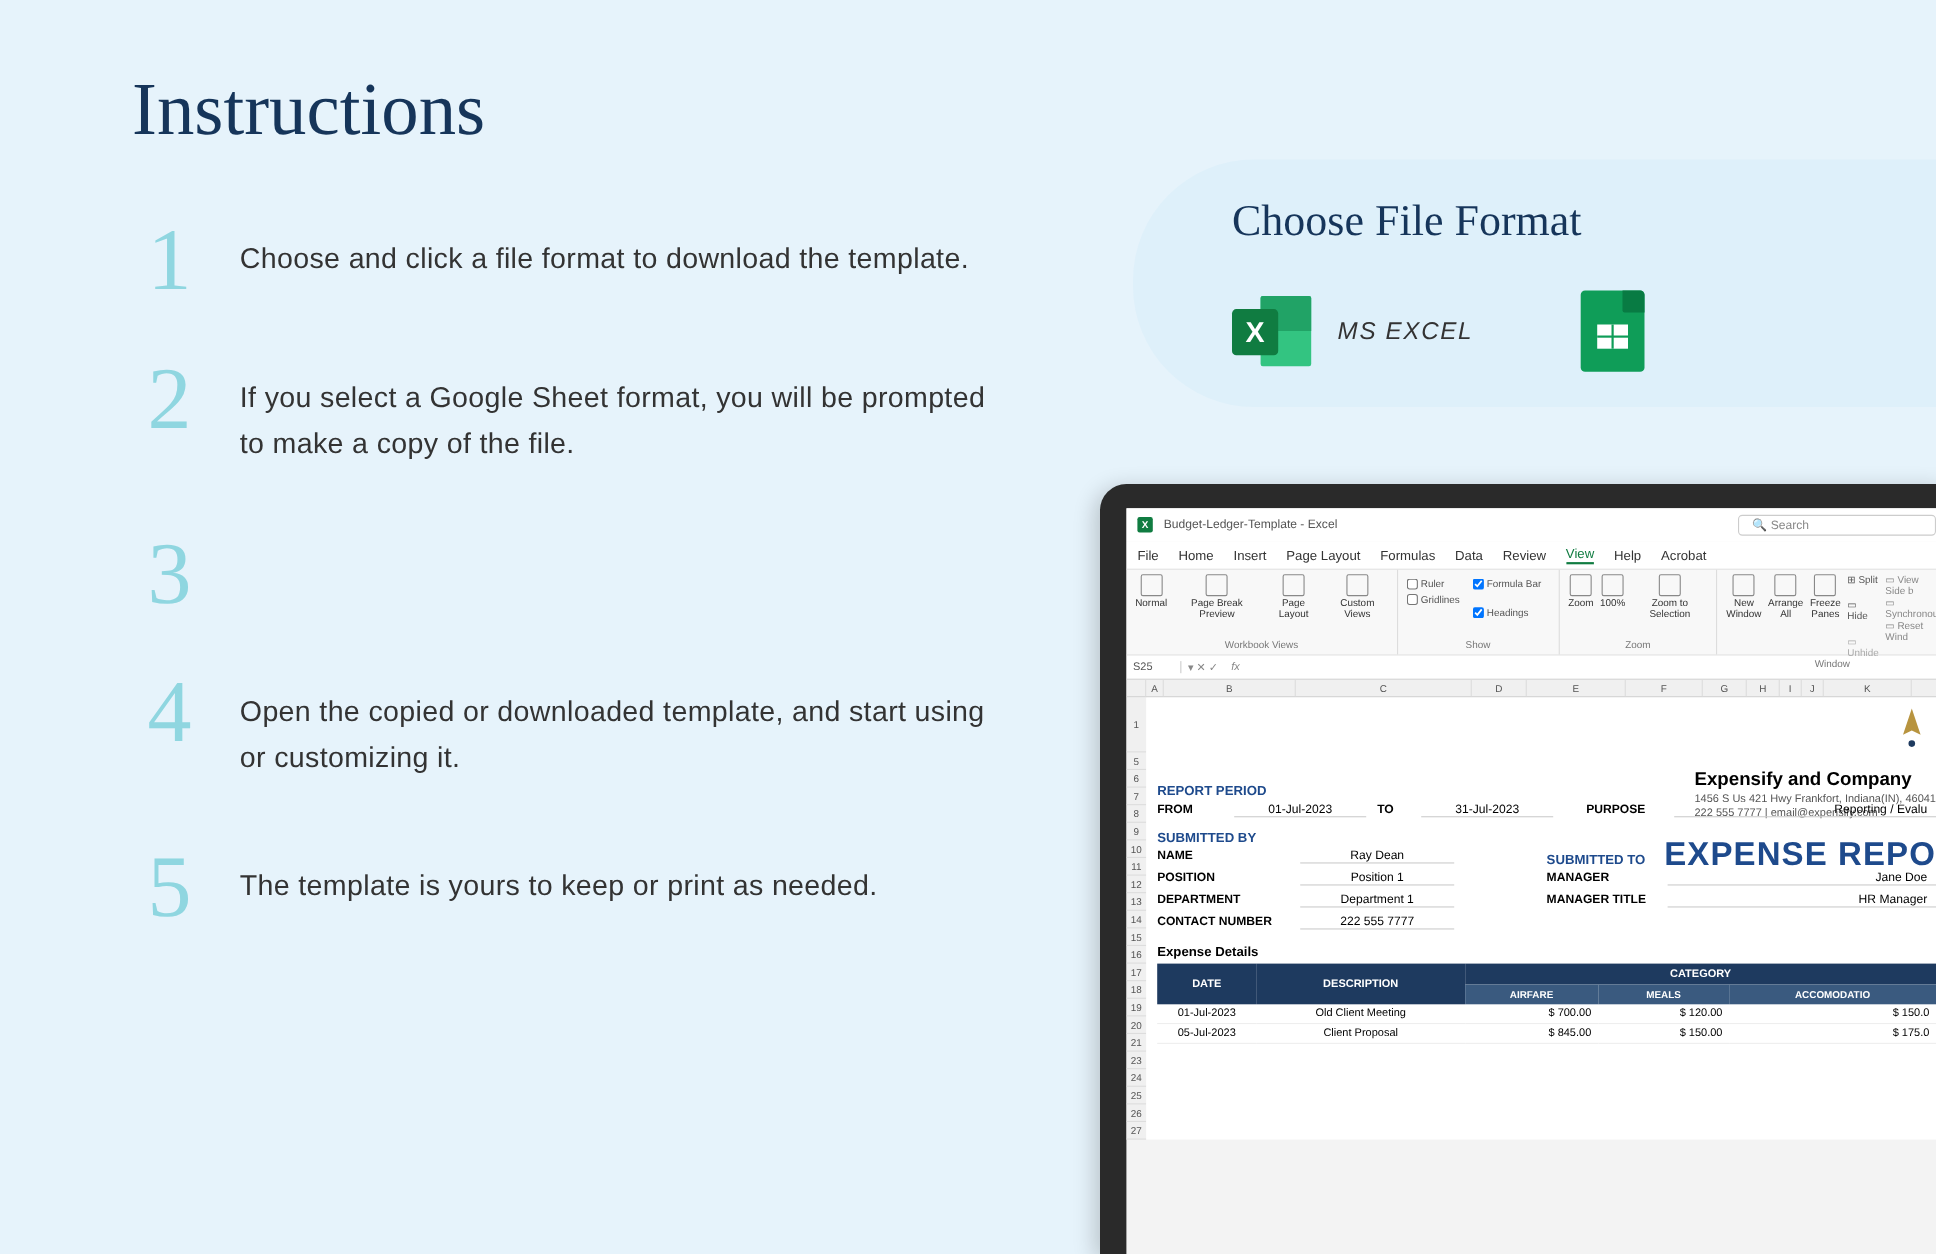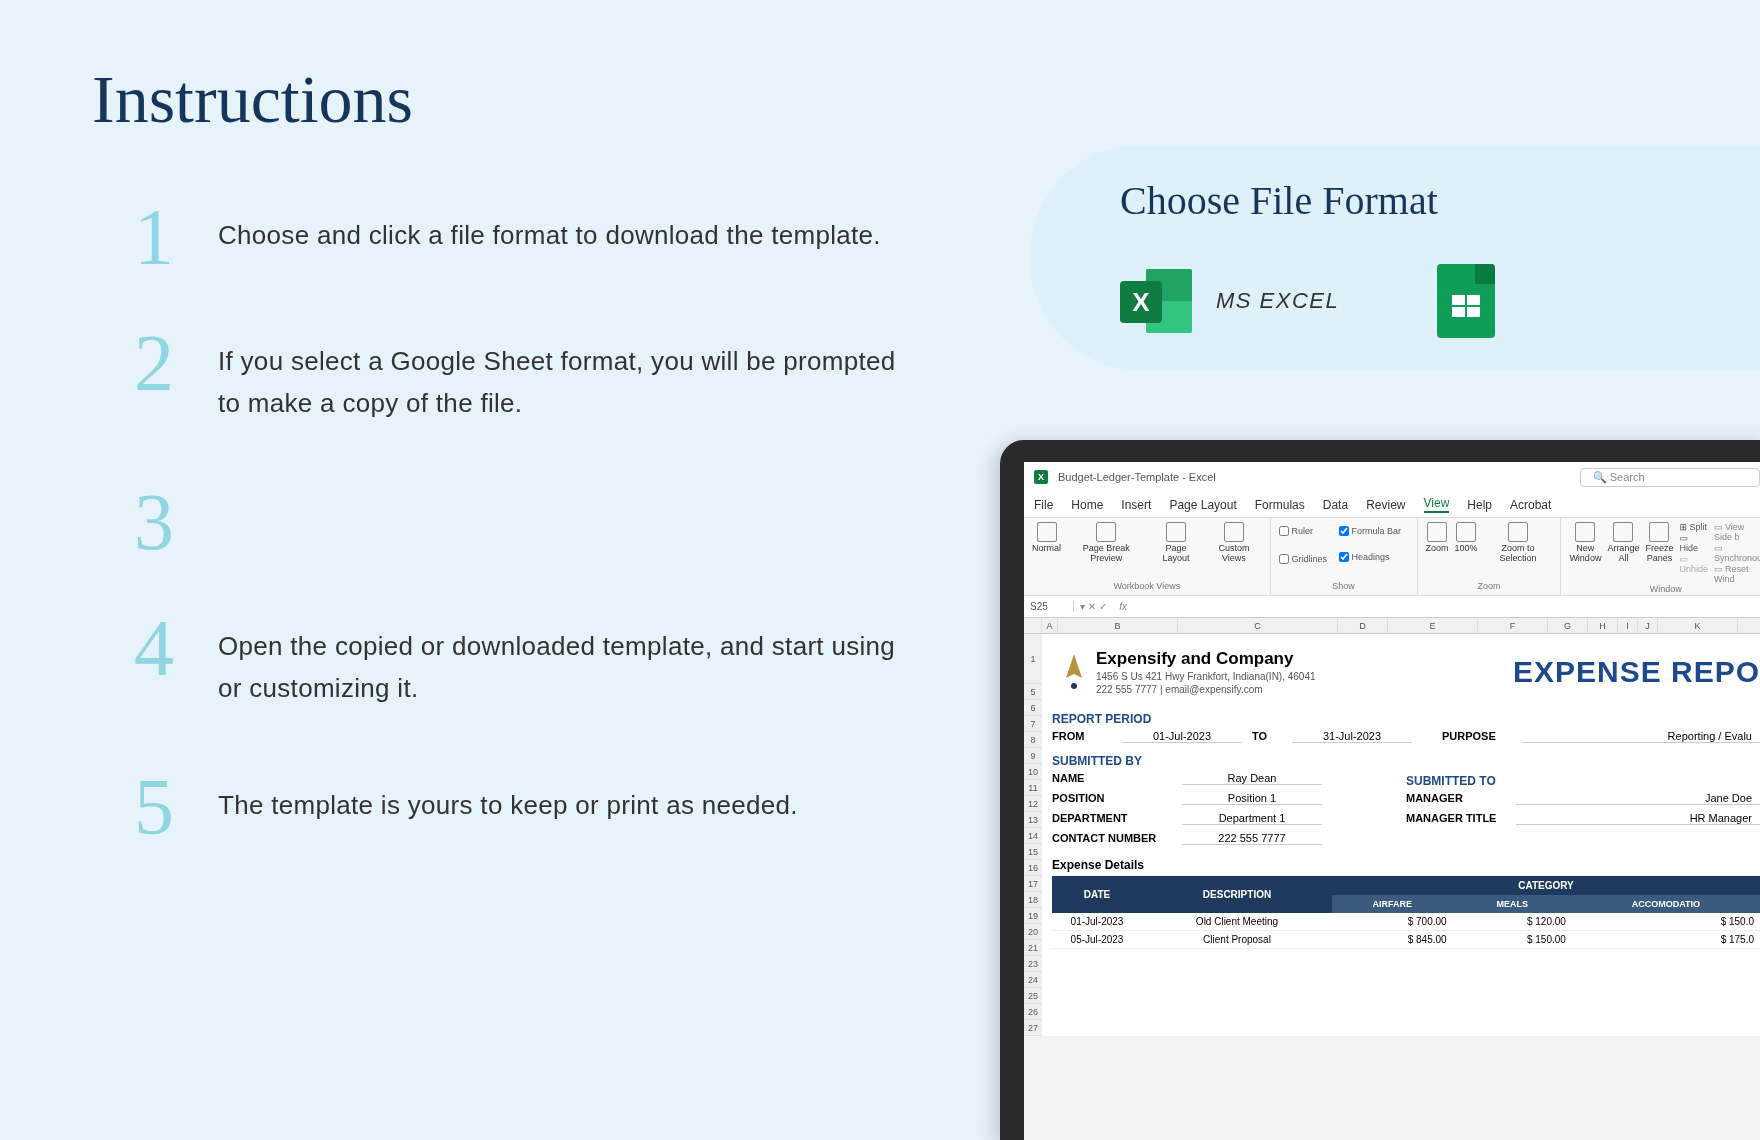--- a/index.html
+++ b/index.html
@@ -9,21 +9,21 @@
   background: #e6f3fb;
   font-family: -apple-system, BlinkMacSystemFont, "Segoe UI", sans-serif;
   overflow: hidden;
   position: relative;
 }
 .page-title {
   font-family: Georgia, "Times New Roman", serif;
   font-size: 68px;
   color: #16355a;
   font-weight: 400;
-  padding: 60px 0 0 92px;
+  padding: 60px 0 0 120px;
 }
 .instructions {
   padding: 70px 0 0 130px;
   width: 920px;
 }
 .step {
   display: flex;
   align-items: flex-start;
   margin-bottom: 70px;
   gap: 40px;
@@ -327,23 +327,24 @@
 }
 .row-headers .tall { height: 50px; line-height: 50px; }
 .sheet-content {
   flex: 1;
   background: white;
   padding: 6px 10px 0 10px;
   font-size: 11px;
 }
 .company-header {
   display: flex;
-  align-items: center;
-  gap: 0;
+  align-items: flex-end;
+  gap: 14px;
   height: 64px;
+  flex-direction: column;
 }
 .logo {
   width: 44px;
   height: 44px;
   position: relative;
 }
 .company-text { line-height: 1.3; }
 .company-name {
   font-weight: bold;
   font-size: 17px;
@@ -497,21 +498,21 @@
               </div>
             <div class="ribbon-btn">
                 <div class="ribbon-ic"></div>
                 <span>Custom
 Views</span>
               </div>
           </div>
           <div class="ribbon-group-label">Workbook Views</div>
         </div>
         <div class="ribbon-group">
-          <div style="display:flex;flex-direction:column;gap:18px;padding-top:4px;">
+          <div style="display:flex;flex-direction:column;gap:4px;padding-top:4px;">
             <label class="ribbon-check">
                 <input type="checkbox" style="">
                 <span>Ruler</span>
               </label>
             <label class="ribbon-check">
                 <input type="checkbox" style="">
                 <span>Gridlines</span>
               </label>
           </div>
           <div style="display:flex;flex-direction:column;gap:16px;padding-top:4px;margin-left:8px;position:absolute;margin-left:60px;">
@@ -554,21 +555,21 @@
             <div class="ribbon-btn">
                 <div class="ribbon-ic"></div>
                 <span>Arrange
 All</span>
               </div>
             <div class="ribbon-btn">
                 <div class="ribbon-ic"></div>
                 <span>Freeze
 Panes</span>
               </div>
-            <div style="display:flex;flex-direction:column;gap:1px;font-size:9px;">
+            <div style="display:flex;flex-direction:column;gap:13px;font-size:9px;">
               <span>⊞ <span>Split</span></span>
               <span>▭ <span>Hide</span></span>
               <span style="color:#aaa">▭ <span>Unhide</span></span>
             </div>
             <div style="display:flex;flex-direction:column;gap:1px;font-size:9px;color:#888;">
               <span>▭ <span>View Side b</span></span>
               <span>▭ <span>Synchronou</span></span>
               <span>▭ <span>Reset Wind</span></span>
             </div>
           </div>

